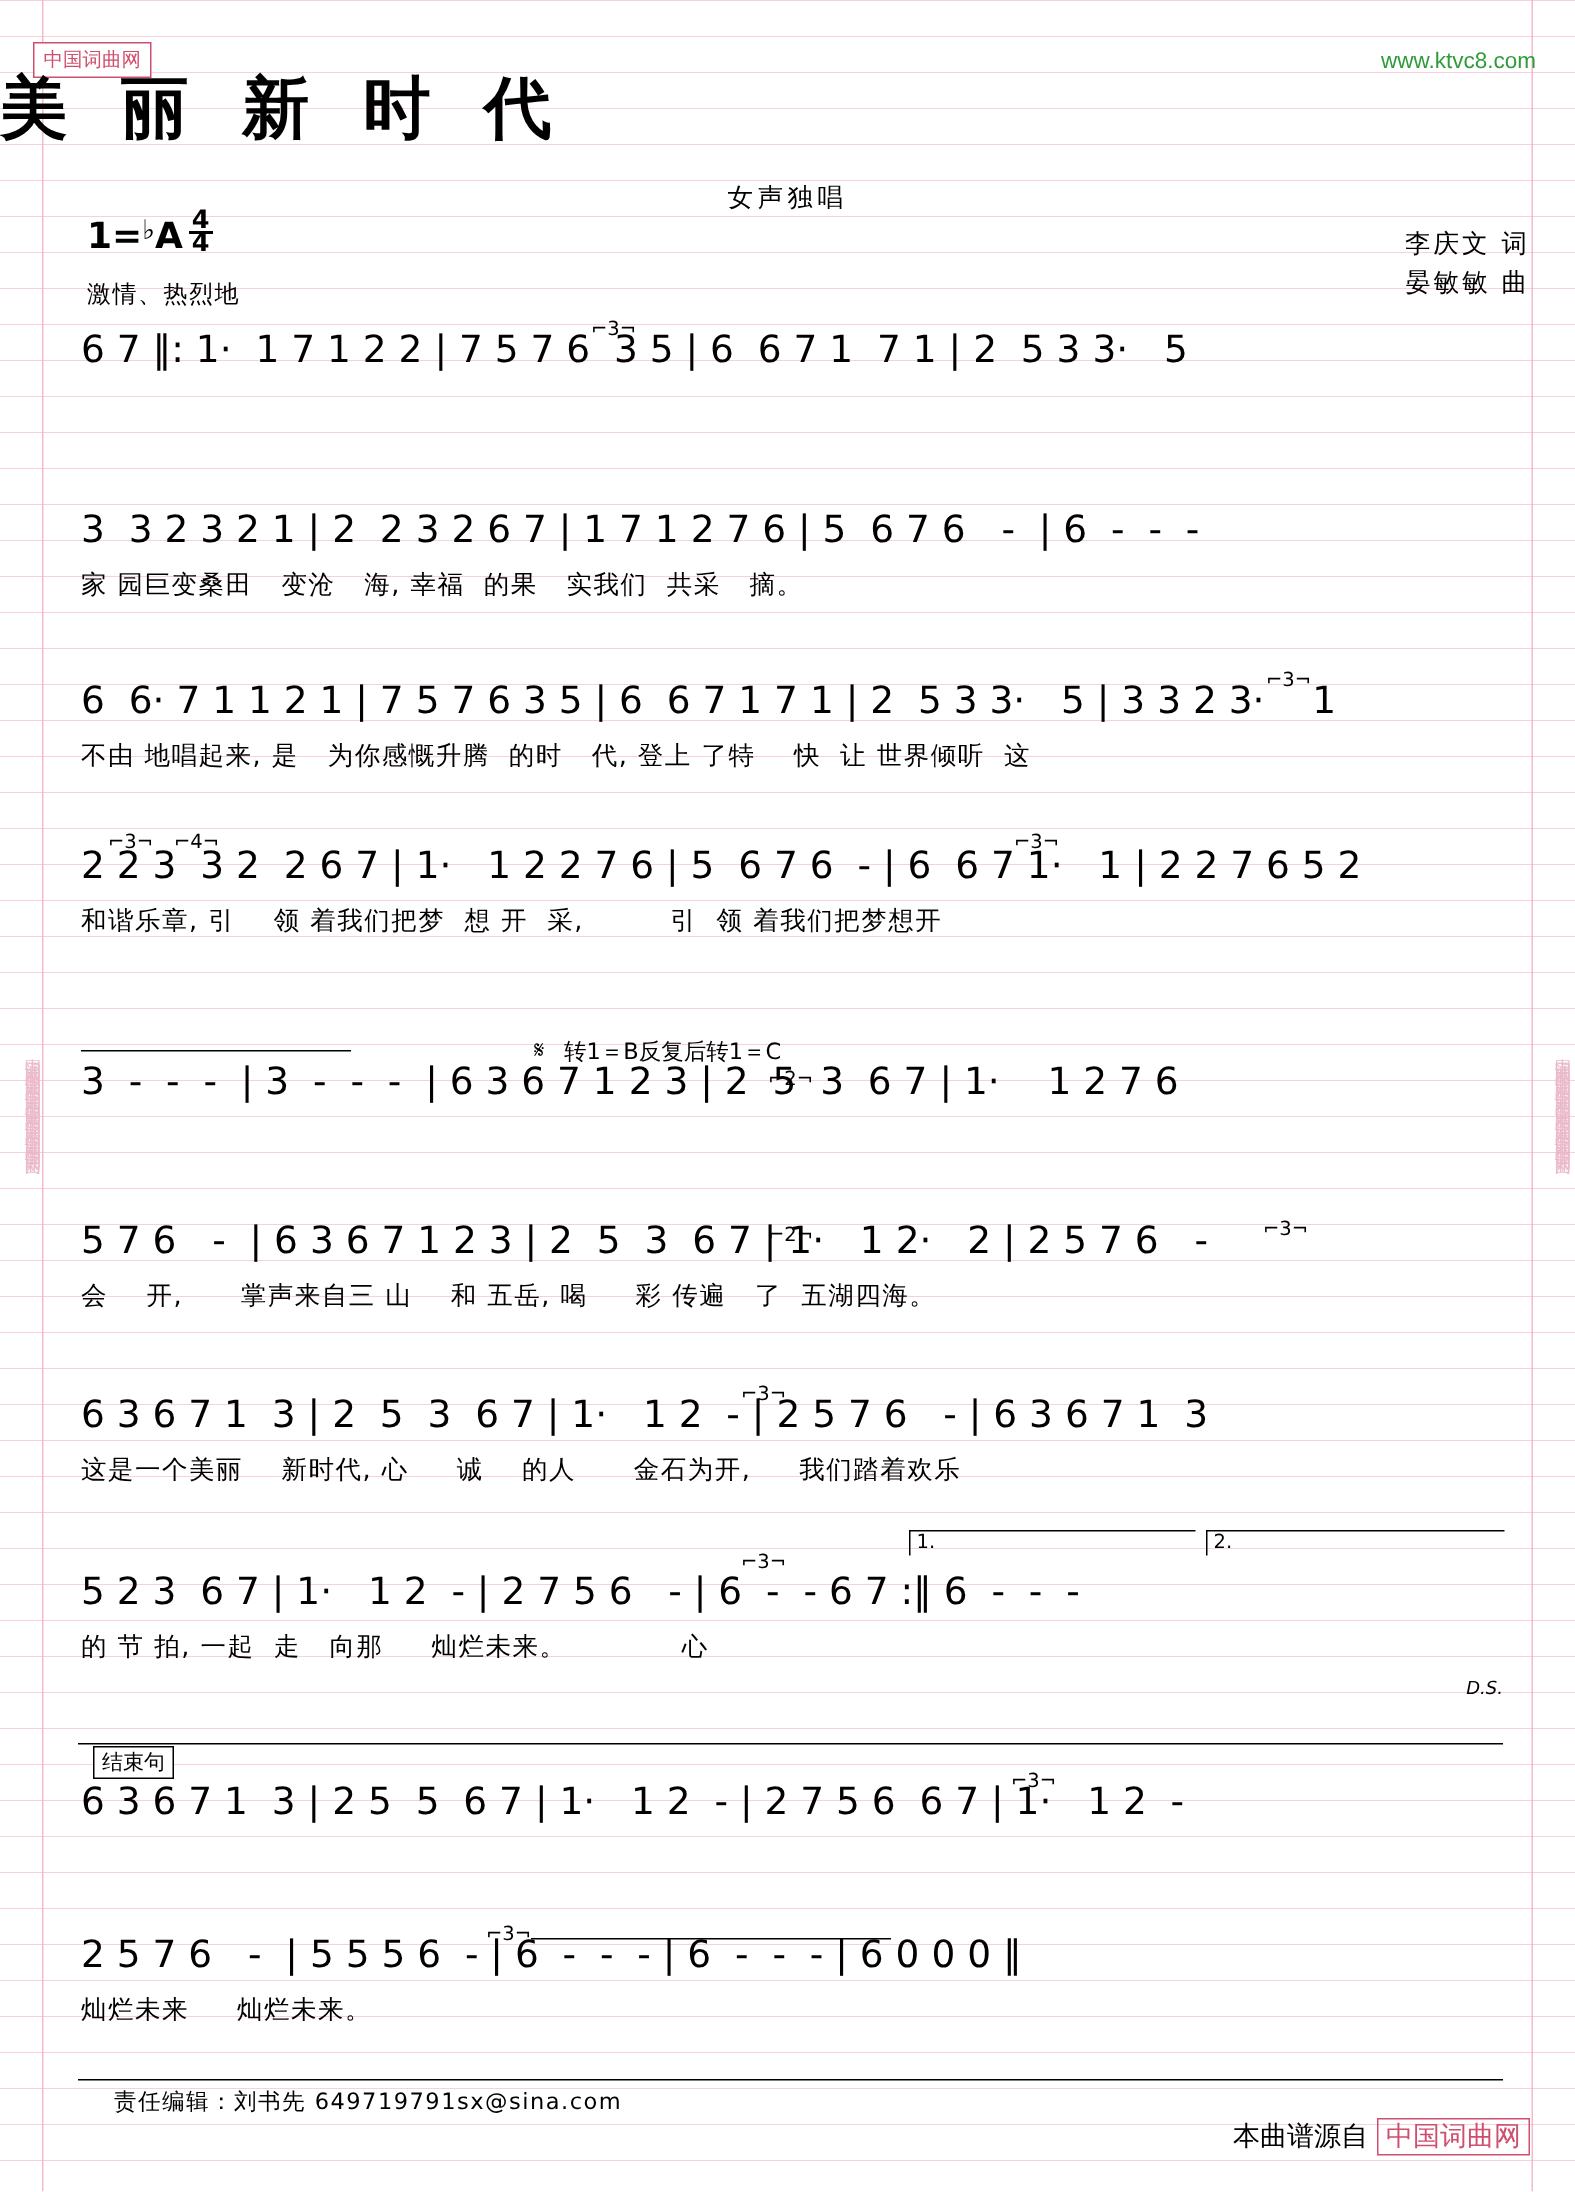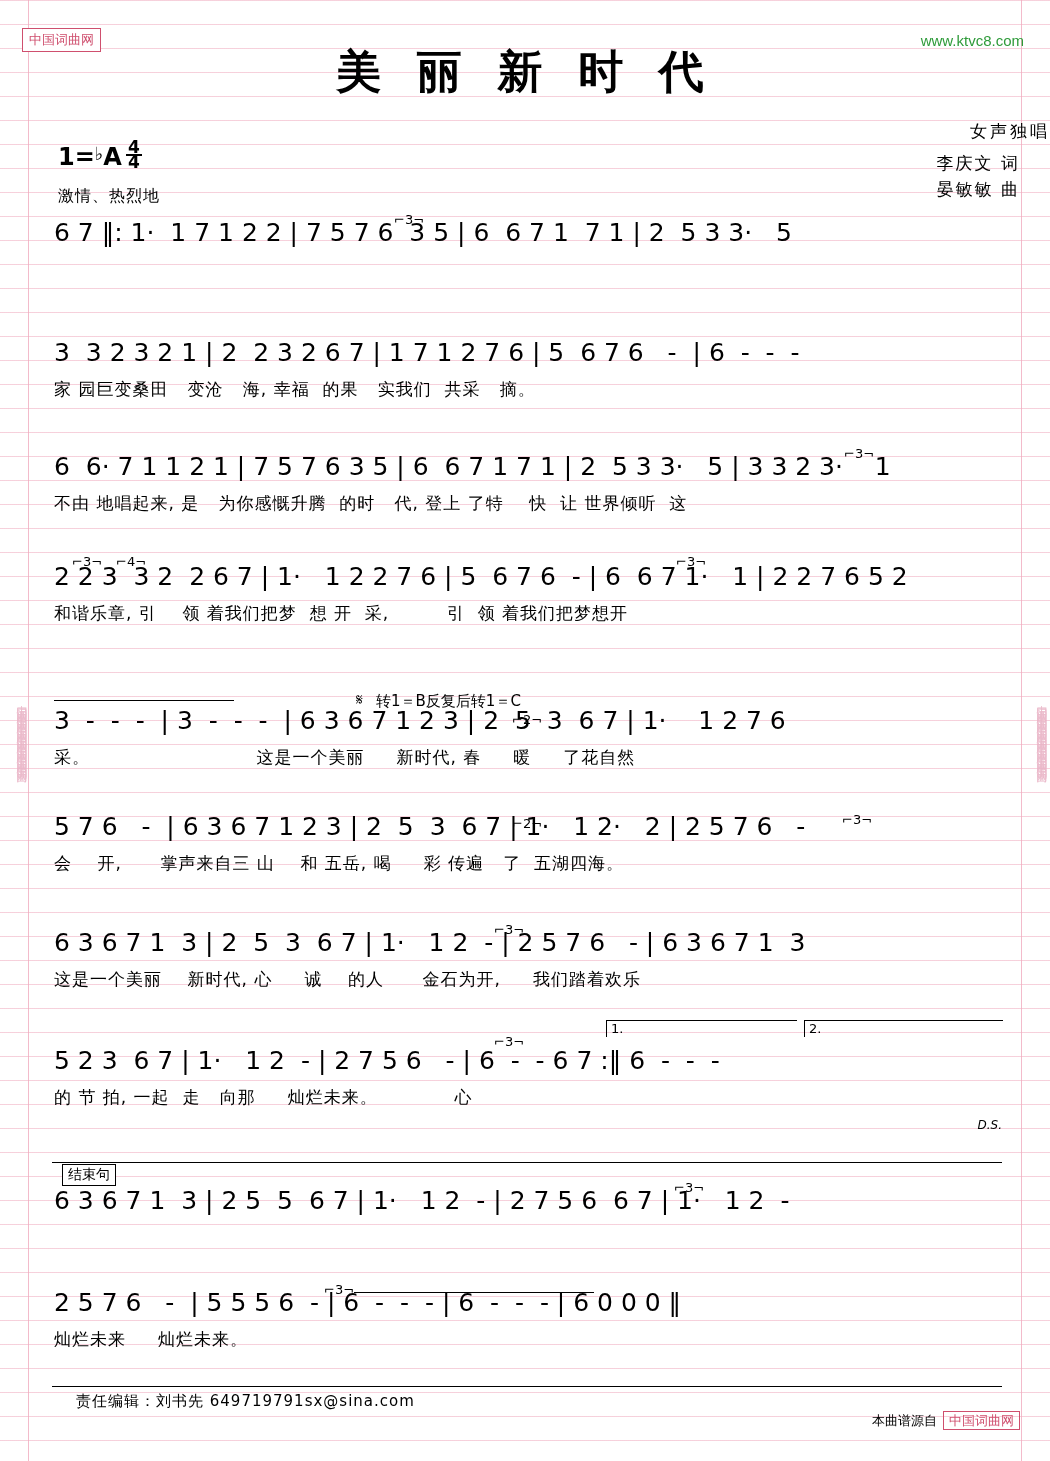--- a/index.html
+++ b/index.html
@@ -46,28 +46,28 @@
     font-size:13px;padding:2px 6px;
     font-family:"DejaVu Sans","Liberation Sans",sans-serif;
   }
   .site-url{
     position:absolute;right:26px;top:32px;
     color:#2f9b3a;font-size:15px;
     font-family:"Liberation Sans",sans-serif;
   }
   .title{
     position:absolute;left:0;right:0;top:42px;
-    text-align:center;
+    text-align:left;
     font-size:45px;font-weight:bold;letter-spacing:10px;
     color:#000;
     font-family:"DejaVu Sans","Liberation Sans",sans-serif;
   }
   .subtitle{
     position:absolute;left:0;right:0;top:120px;
-    text-align:right;font-size:17px;letter-spacing:3px;color:#000;
+    text-align:center;font-size:17px;letter-spacing:3px;color:#000;
   }
   .keysig{
     position:absolute;left:58px;top:143px;
     font-size:24px;font-weight:bold;color:#000;
     display:flex;align-items:flex-start;
   }
   .keysig .flat{font-size:18px;vertical-align:super;}
   .meter{display:inline-block;text-align:center;font-size:17px;line-height:13px;margin-left:4px;position:relative;top:-2px;}
   .meter b{display:block;border-bottom:2px solid #000;padding:0 2px;}
   .meter i{display:block;font-style:normal;padding:0 2px;}
@@ -110,21 +110,21 @@
   .ending-box span{position:absolute;left:4px;top:0px;font-size:13px;}
 
   .endbox{
     position:absolute;border:1.5px solid #000;font-size:14px;padding:1px 5px;background:#fff;
   }
   .hline{position:absolute;border-top:1.5px solid #000;}
 
   
   .footrule{position:absolute;left:52px;top:1386px;width:950px;border-top:1px solid #000;}
   .footer-left{position:absolute;left:76px;top:1392px;font-size:15px;color:#000;letter-spacing:1px;}
-  .footer-right{position:absolute;right:30px;top:1412px;font-size:13px;color:#000;text-align:center;}
+  .footer-right{position:absolute;right:30px;top:1412px;font-size:18px;color:#000;text-align:center;}
   .footer-right .brand{color:#cf4f6e;border:1px solid #cf4f6e;padding:1px 5px;margin-left:6px;}
 </style>
 </head>
 <body>
 
 <div class="paper"></div>
 <div class="wm left">中国词曲网中国词曲网中国词曲网中国词曲网中国词曲网中国词曲网中国词曲网</div>
 <div class="wm right">中国词曲网中国词曲网中国词曲网中国词曲网中国词曲网中国词曲网中国词曲网</div>
 
 <div class="sheet">
@@ -182,21 +182,20 @@
   </div>
 
   <div class="system" style="top:690px;">
     <div class="marks">
       <div class="bigmark" style="left:302px;top:0px;">𝄋</div>
       <div class="mark" style="left:322px;top:2px;font-size:15px;">转1＝B反复后转1＝C</div>
       <div class="mark" style="left:458px;top:22px;">⌐2¬</div>
       <div class="hline" style="left:0px;top:10px;width:180px;"></div>
     </div>
     <div class="notes" style="margin-top:16px;">3  -  -  -  | 3  -  -  -  | 6 3 6 7 1 2 3 | 2  5  3  6 7 | 1·    1 2 7 6</div>
-    <div class="lyrics">采。                          这是一个美丽     新时代, 春     暖     了花自然</div>
   </div>
 
   <div class="system" style="top:812px;">
     <div class="marks">
       <div class="mark" style="left:458px;top:4px;">⌐2¬</div>
       <div class="mark" style="left:788px;top:0px;">⌐3¬</div>
     </div>
     <div class="notes">5 7 6   -  | 6 3 6 7 1 2 3 | 2  5  3  6 7 | 1·   1 2·   2 | 2 5 7 6   -</div>
     <div class="lyrics">会    开,      掌声来自三 山    和 五岳, 喝     彩 传遍   了  五湖四海。</div>
   </div>

